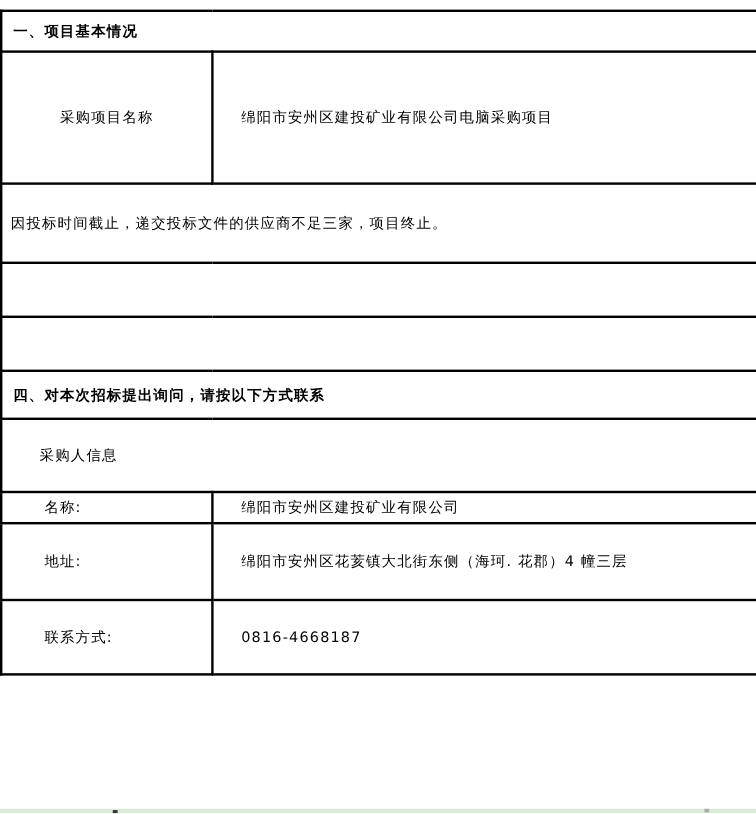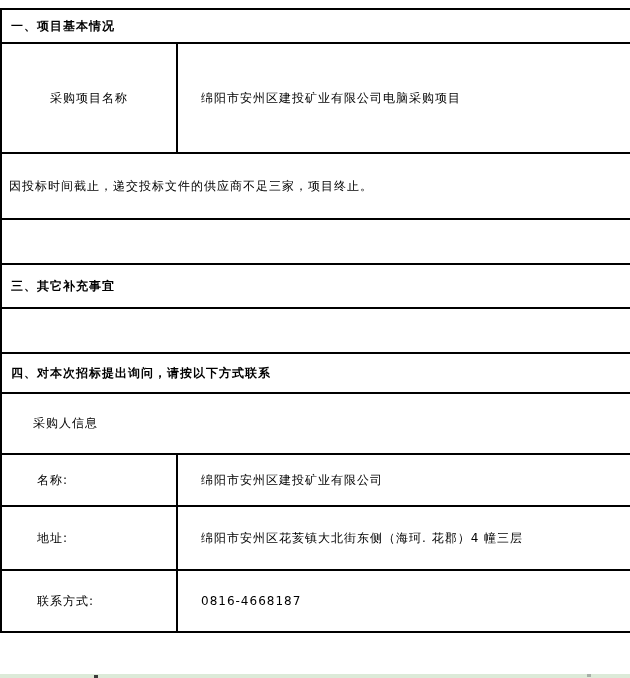--- a/index.html
+++ b/index.html
@@ -32,21 +32,21 @@
     white-space: nowrap;
   }
   .h34  { height: 34px; }
   .h110 { height: 110px; }
   .h50  { height: 50px; }
   .h66  { height: 66px; }
   .h45  { height: 45px; }
   .h44  { height: 44px; }
   .h40  { height: 40px; margin-top: 24px; }
   .h61  { height: 61px; }
-  .h43  { height: 52px; margin-left: 16px; }
+  .h43  { height: 26px; margin-left: 16px; }
   .h64  { height: 64px; }
   .h62  { height: 62px; }
   td.sec-title {
     font-weight: bold;
     padding-left: 9px;
   }
   td.body-text {
     padding-left: 7px;
     margin-left: 32px;
   }
@@ -99,23 +99,20 @@
       <td class="value-cell">绵阳市安州区建投矿业有限公司电脑采购项目</td>
     </tr>
 
     <tr class="h66">
       <td colspan="2" class="body-text">因投标时间截止，递交投标文件的供应商不足三家，项目终止。</td>
     </tr>
     <tr class="h45">
       <td colspan="2"></td>
     </tr>
 
-    <tr class="h44">
-      <td colspan="2" class="sec-title">三、其它补充事宜</td>
-    </tr>
     <tr class="h45">
       <td colspan="2"></td>
     </tr>
 
     <tr class="h40">
       <td colspan="2" class="sec-title">四、对本次招标提出询问，请按以下方式联系</td>
     </tr>
     <tr class="h61">
       <td colspan="2" class="purchaser-cell">采购人信息</td>
     </tr>

